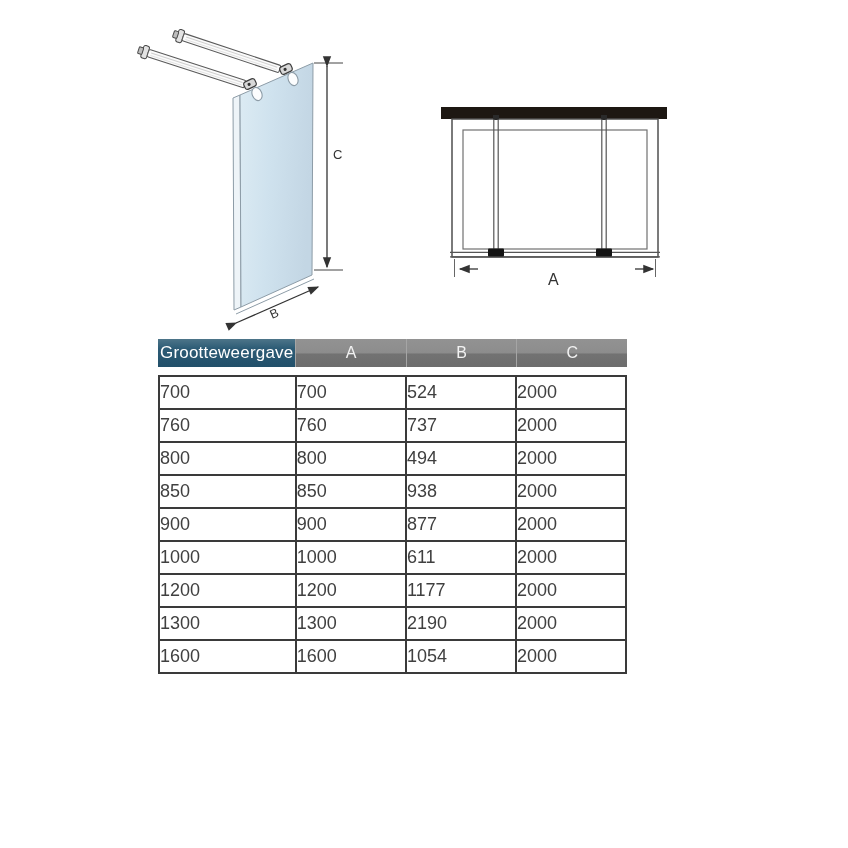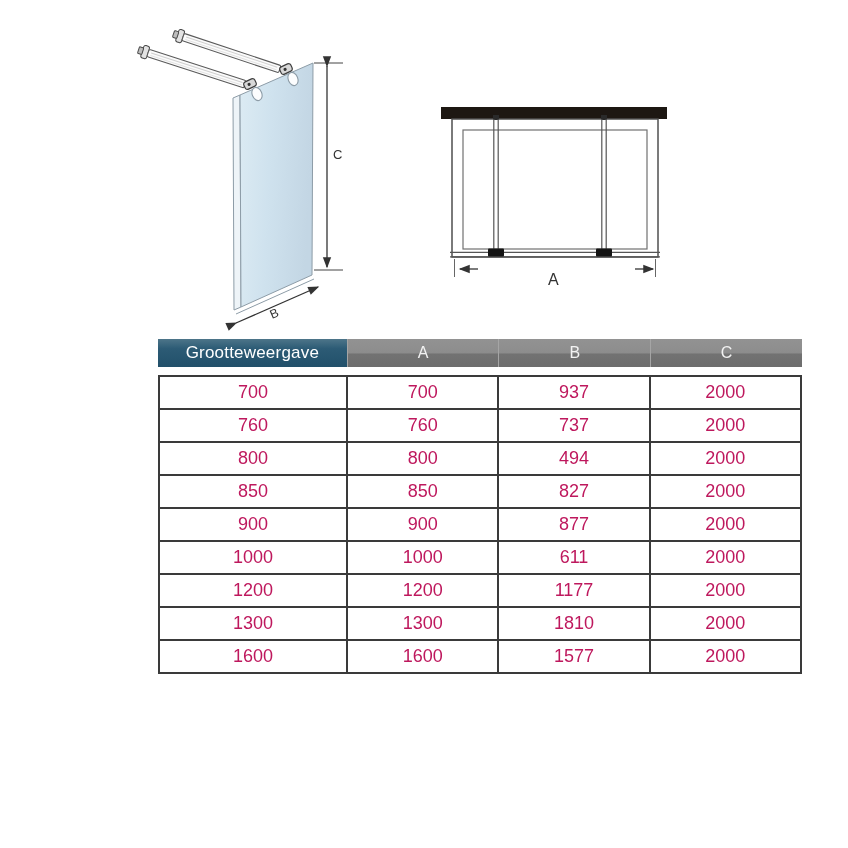--- a/index.html
+++ b/index.html
@@ -7,36 +7,36 @@
   body { font-family:"Liberation Sans", sans-serif; }
   .canvas {
     position:relative; width:848px; height:848px; background:#ffffff;
     overflow:hidden; margin:0 auto;
   }
   .diagram { position:absolute; }
   #diagram-left  { left:100px; top:18px;  width:285px; height:315px; }
   #diagram-right { left:420px; top:85px;  width:290px; height:215px; }
 
   
-  .table-wrap { position:absolute; left:158px; top:339px; width:644px; }
+  .table-wrap { position:absolute; left:158px; top:339px; width:469px; }
   .table-header { display:flex; height:28px; width:100%; }
   .th-title {
     width:29.3%; display:flex; align-items:center; justify-content:center;
     background:linear-gradient(180deg,#4d7589 0%, #2c5b75 35%, #22506a 100%);
     color:#ffffff; font-size:17px; letter-spacing:.2px;
   }
   .th-col {
     width:23.566%; display:flex; align-items:center; justify-content:center;
     background:linear-gradient(180deg,#929292 0%, #8d8d8d 48%, #727272 55%, #6d6d6d 100%);
     color:#f2f2f2; font-size:16px; border-left:1px solid #a5a5a5;
   }
   .spec-table { margin-top:8px; width:100%; border-collapse:collapse; table-layout:fixed; }
   .spec-table td {
-    border:2px solid #3a3a3a; height:33px; text-align:center; vertical-align:middle;
-    font-size:18px; color:#be185d;
+    border:2px solid #3a3a3a; height:33px; text-align:left; vertical-align:middle;
+    font-size:18px; color:#404040;
   }
   .col-size { width:29.3%; }
   .col-abc  { width:23.566%; }
 </style>
 </head>
 <body>
 
 <div class="canvas">
 
   <svg id="diagram-left" class="diagram" viewBox="0 0 285 315">
@@ -149,39 +149,39 @@
       <colgroup>
         <col class="col-size">
           <col class="col-abc">
           <col class="col-abc">
           <col class="col-abc">
       </colgroup>
       <tbody>
         <tr>
           <td>700</td>
           <td>700</td>
-          <td>937</td>
+          <td>524</td>
           <td>2000</td>
         </tr>
         <tr>
           <td>760</td>
           <td>760</td>
           <td>737</td>
           <td>2000</td>
         </tr>
         <tr>
           <td>800</td>
           <td>800</td>
           <td>494</td>
           <td>2000</td>
         </tr>
         <tr>
           <td>850</td>
           <td>850</td>
-          <td>827</td>
+          <td>938</td>
           <td>2000</td>
         </tr>
         <tr>
           <td>900</td>
           <td>900</td>
           <td>877</td>
           <td>2000</td>
         </tr>
         <tr>
           <td>1000</td>
@@ -191,26 +191,26 @@
         </tr>
         <tr>
           <td>1200</td>
           <td>1200</td>
           <td>1177</td>
           <td>2000</td>
         </tr>
         <tr>
           <td>1300</td>
           <td>1300</td>
-          <td>1810</td>
+          <td>2190</td>
           <td>2000</td>
         </tr>
         <tr>
           <td>1600</td>
           <td>1600</td>
-          <td>1577</td>
+          <td>1054</td>
           <td>2000</td>
         </tr>
       </tbody>
     </table>
   </div>
 
 </div>
 
 </body></html>

